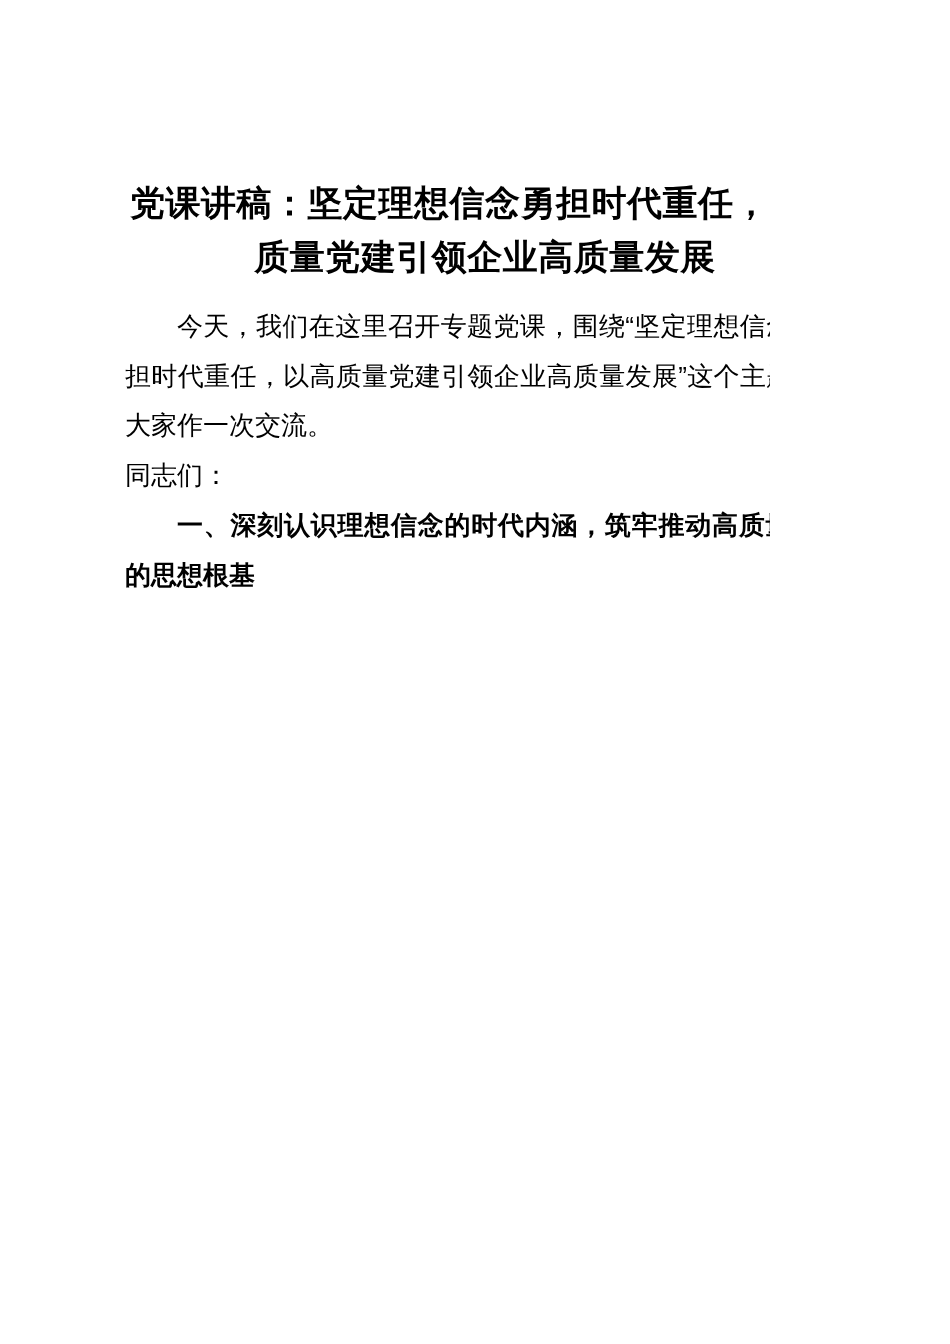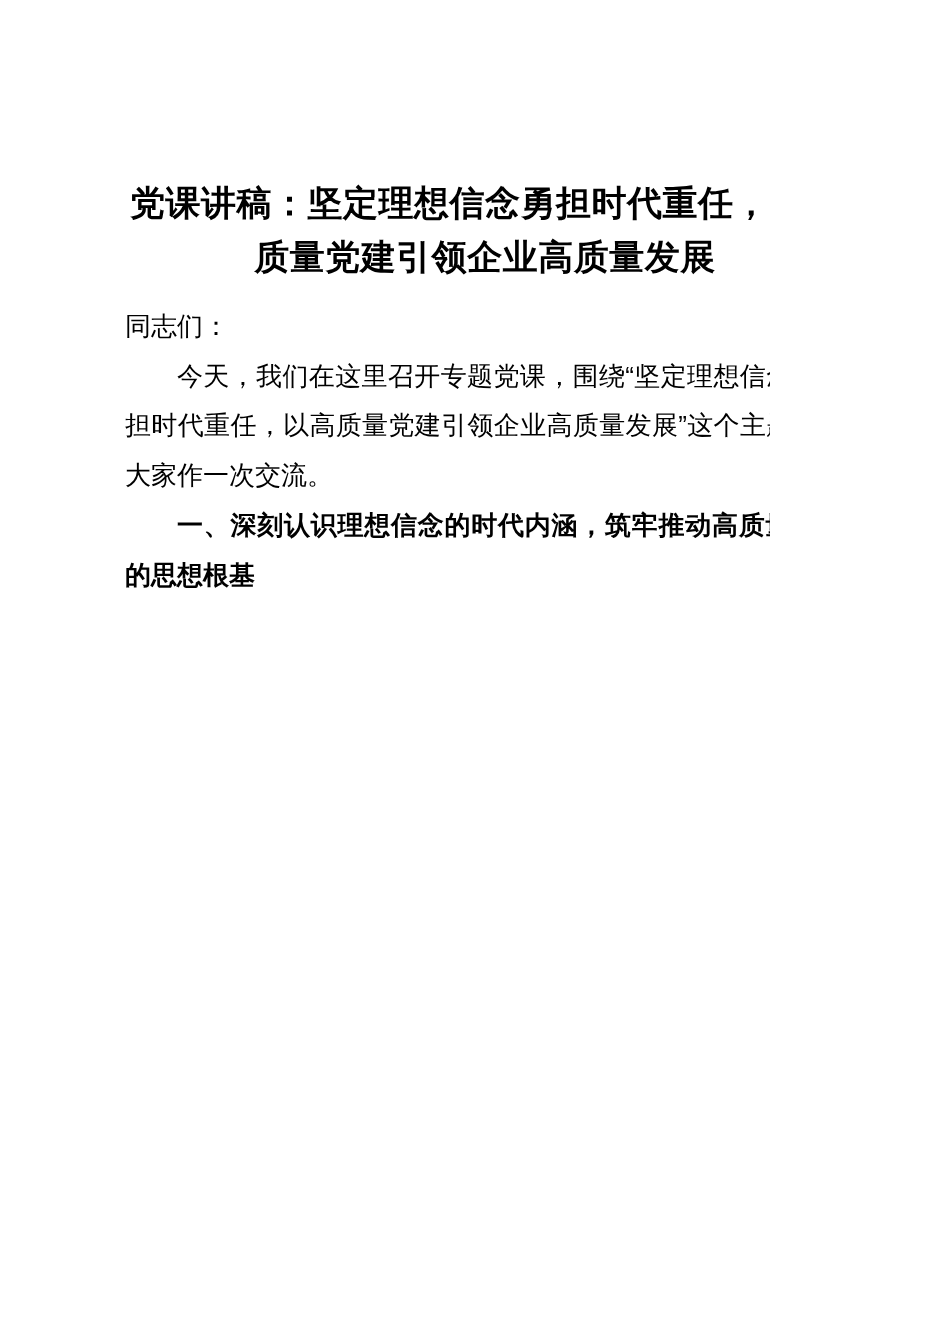--- a/index.html
+++ b/index.html
@@ -51,22 +51,22 @@
   }
 </style>
 </head>
 <body>
 
 <div class="page">
   <div class="content">
 
     <h1 class="doc-title">党课讲稿：坚定理想信念勇担时代重任，以高质量党建引领企业高质量发展</h1>
 
+    <p class="body-text indent">今天，我们在这里召开专题党课，围绕“坚定理想信念、勇担时代重任，以高质量党建引领企业高质量发展”这个主题，和大家作一次交流。</p>
+
     <p class="body-text">同志们：</p>
-
-    <p class="body-text indent">今天，我们在这里召开专题党课，围绕“坚定理想信念、勇担时代重任，以高质量党建引领企业高质量发展”这个主题，和大家作一次交流。</p>
 
 
     <h2 class="section-heading">一、深刻认识理想信念的时代内涵，筑牢推动高质量发展的思想根基</h2>
 
 
   </div>
 </div>
 
 </body></html>

